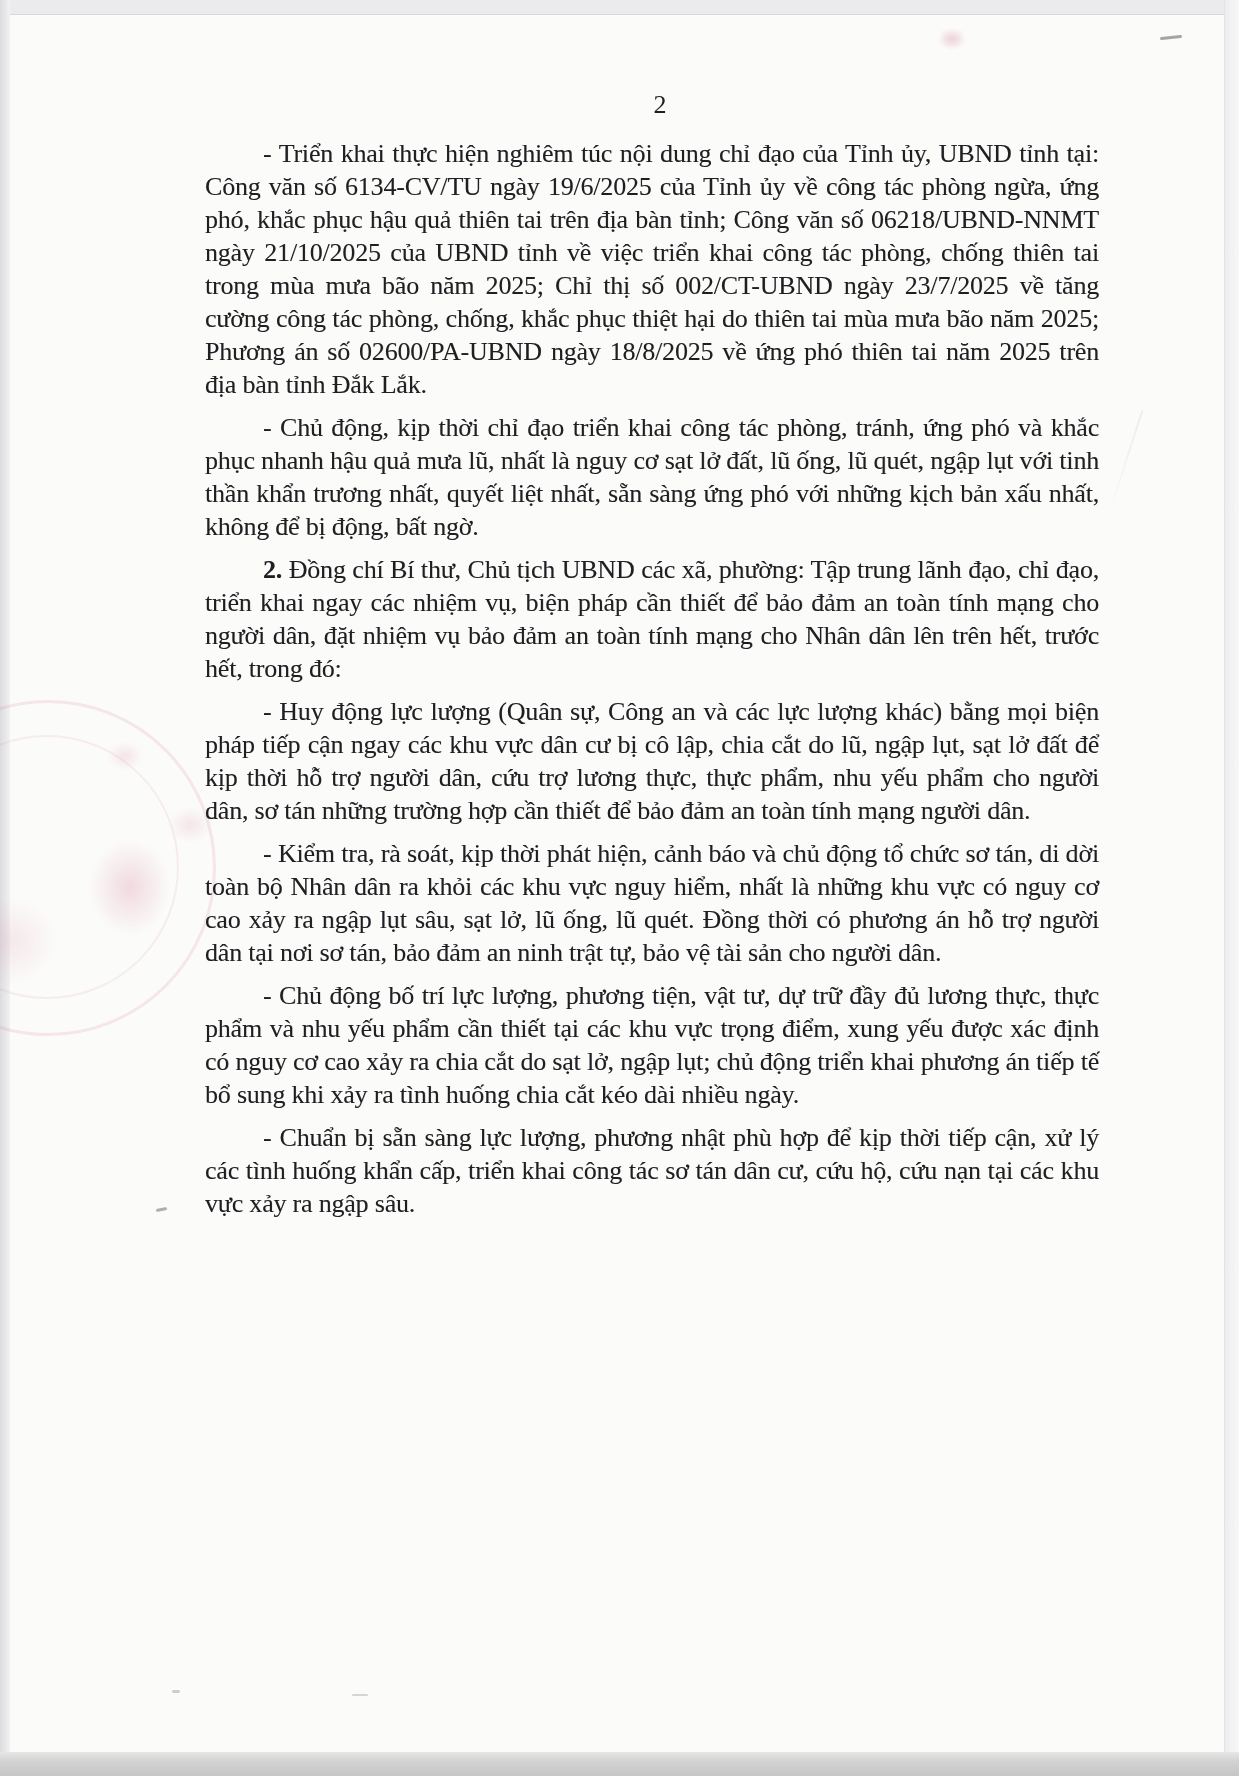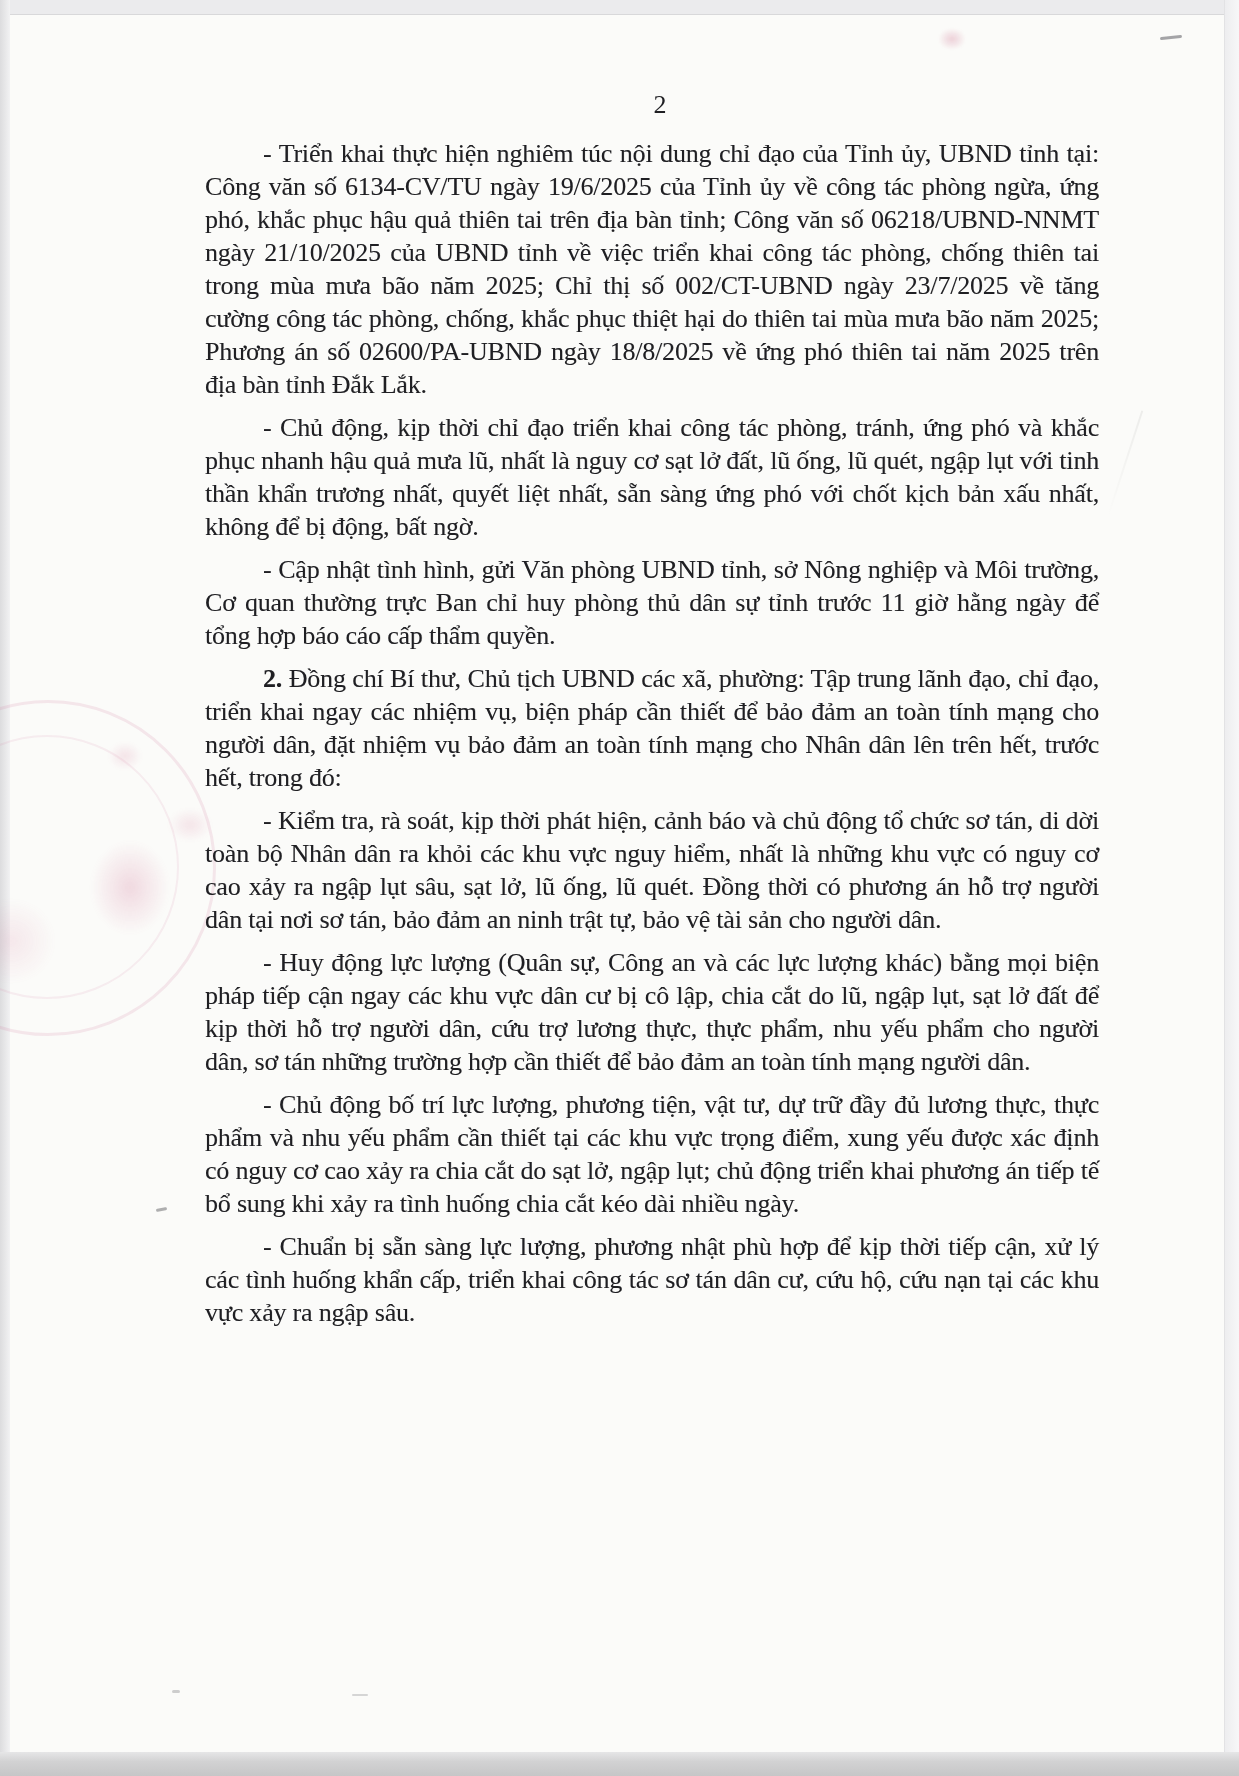--- a/index.html
+++ b/index.html
@@ -62,22 +62,21 @@
   <div class="ink-smudge"></div>
   <div class="margin-tick"></div>
   <div class="speck-1"></div>
   <div class="speck-2"></div>
   <div class="scratch"></div>
 
   <div class="page-number">2</div>
 
   <div class="doc-body">
       <p class="para">- Triển khai thực hiện nghiêm túc nội dung chỉ đạo của Tỉnh ủy, UBND tỉnh tại: Công văn số 6134-CV/TU ngày 19/6/2025 của Tỉnh ủy về công tác phòng ngừa, ứng phó, khắc phục hậu quả thiên tai trên địa bàn tỉnh; Công văn số 06218/UBND-NNMT ngày 21/10/2025 của UBND tỉnh về việc triển khai công tác phòng, chống thiên tai trong mùa mưa bão năm 2025; Chỉ thị số 002/CT-UBND ngày 23/7/2025 về tăng cường công tác phòng, chống, khắc phục thiệt hại do thiên tai mùa mưa bão năm 2025; Phương án số 02600/PA-UBND ngày 18/8/2025 về ứng phó thiên tai năm 2025 trên địa bàn tỉnh Đắk Lắk.</p>
-      <p class="para">- Chủ động, kịp thời chỉ đạo triển khai công tác phòng, tránh, ứng phó và khắc phục nhanh hậu quả mưa lũ, nhất là nguy cơ sạt lở đất, lũ ống, lũ quét, ngập lụt với tinh thần khẩn trương nhất, quyết liệt nhất, sẵn sàng ứng phó với chốt kịch bản xấu nhất, không để bị động, bất ngờ.</p>
-      <p class="para">- Cập nhật tình hình, gửi Văn phòng UBND tỉnh, sở Nông nghiệp và Môi trường, Cơ quan thường trực Ban chỉ huy phòng thủ dân sự tỉnh trước 11 giờ hằng ngày để tổng hợp báo cáo cấp thẩm quyền.</p>
+      <p class="para">- Chủ động, kịp thời chỉ đạo triển khai công tác phòng, tránh, ứng phó và khắc phục nhanh hậu quả mưa lũ, nhất là nguy cơ sạt lở đất, lũ ống, lũ quét, ngập lụt với tinh thần khẩn trương nhất, quyết liệt nhất, sẵn sàng ứng phó với những kịch bản xấu nhất, không để bị động, bất ngờ.</p>
       <p class="para"><b>2.</b> Đồng chí Bí thư, Chủ tịch UBND các xã, phường: Tập trung lãnh đạo, chỉ đạo, triển khai ngay các nhiệm vụ, biện pháp cần thiết để bảo đảm an toàn tính mạng cho người dân, đặt nhiệm vụ bảo đảm an toàn tính mạng cho Nhân dân lên trên hết, trước hết, trong đó:</p>
+      <p class="para">- Huy động lực lượng (Quân sự, Công an và các lực lượng khác) bằng mọi biện pháp tiếp cận ngay các khu vực dân cư bị cô lập, chia cắt do lũ, ngập lụt, sạt lở đất để kịp thời hỗ trợ người dân, cứu trợ lương thực, thực phẩm, nhu yếu phẩm cho người dân, sơ tán những trường hợp cần thiết để bảo đảm an toàn tính mạng người dân.</p>
       <p class="para">- Kiểm tra, rà soát, kịp thời phát hiện, cảnh báo và chủ động tổ chức sơ tán, di dời toàn bộ Nhân dân ra khỏi các khu vực nguy hiểm, nhất là những khu vực có nguy cơ cao xảy ra ngập lụt sâu, sạt lở, lũ ống, lũ quét. Đồng thời có phương án hỗ trợ người dân tại nơi sơ tán, bảo đảm an ninh trật tự, bảo vệ tài sản cho người dân.</p>
-      <p class="para">- Huy động lực lượng (Quân sự, Công an và các lực lượng khác) bằng mọi biện pháp tiếp cận ngay các khu vực dân cư bị cô lập, chia cắt do lũ, ngập lụt, sạt lở đất để kịp thời hỗ trợ người dân, cứu trợ lương thực, thực phẩm, nhu yếu phẩm cho người dân, sơ tán những trường hợp cần thiết để bảo đảm an toàn tính mạng người dân.</p>
       <p class="para">- Chủ động bố trí lực lượng, phương tiện, vật tư, dự trữ đầy đủ lương thực, thực phẩm và nhu yếu phẩm cần thiết tại các khu vực trọng điểm, xung yếu được xác định có nguy cơ cao xảy ra chia cắt do sạt lở, ngập lụt; chủ động triển khai phương án tiếp tế bổ sung khi xảy ra tình huống chia cắt kéo dài nhiều ngày.</p>
       <p class="para">- Chuẩn bị sẵn sàng lực lượng, phương nhật phù hợp để kịp thời tiếp cận, xử lý các tình huống khẩn cấp, triển khai công tác sơ tán dân cư, cứu hộ, cứu nạn tại các khu vực xảy ra ngập sâu.</p>
     </div>
 
 </div>
 
 </body></html>

